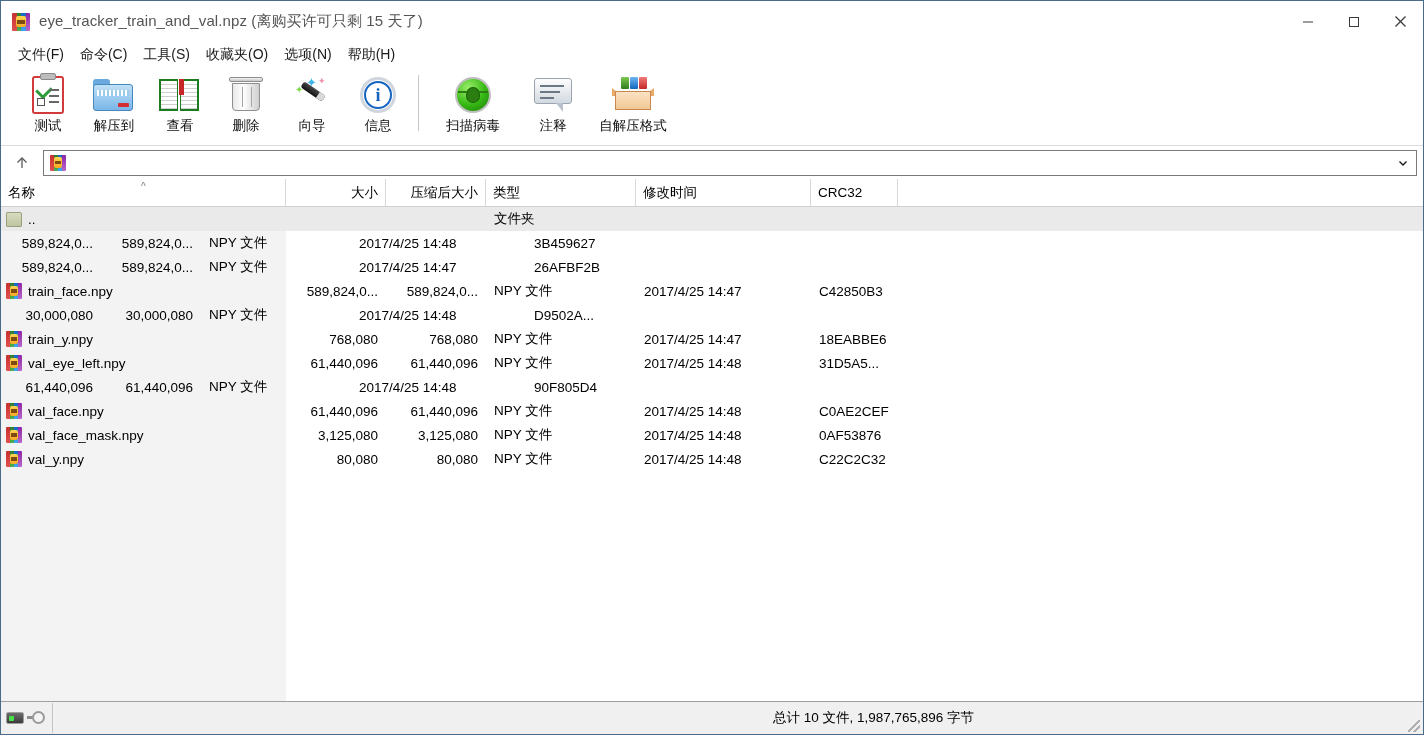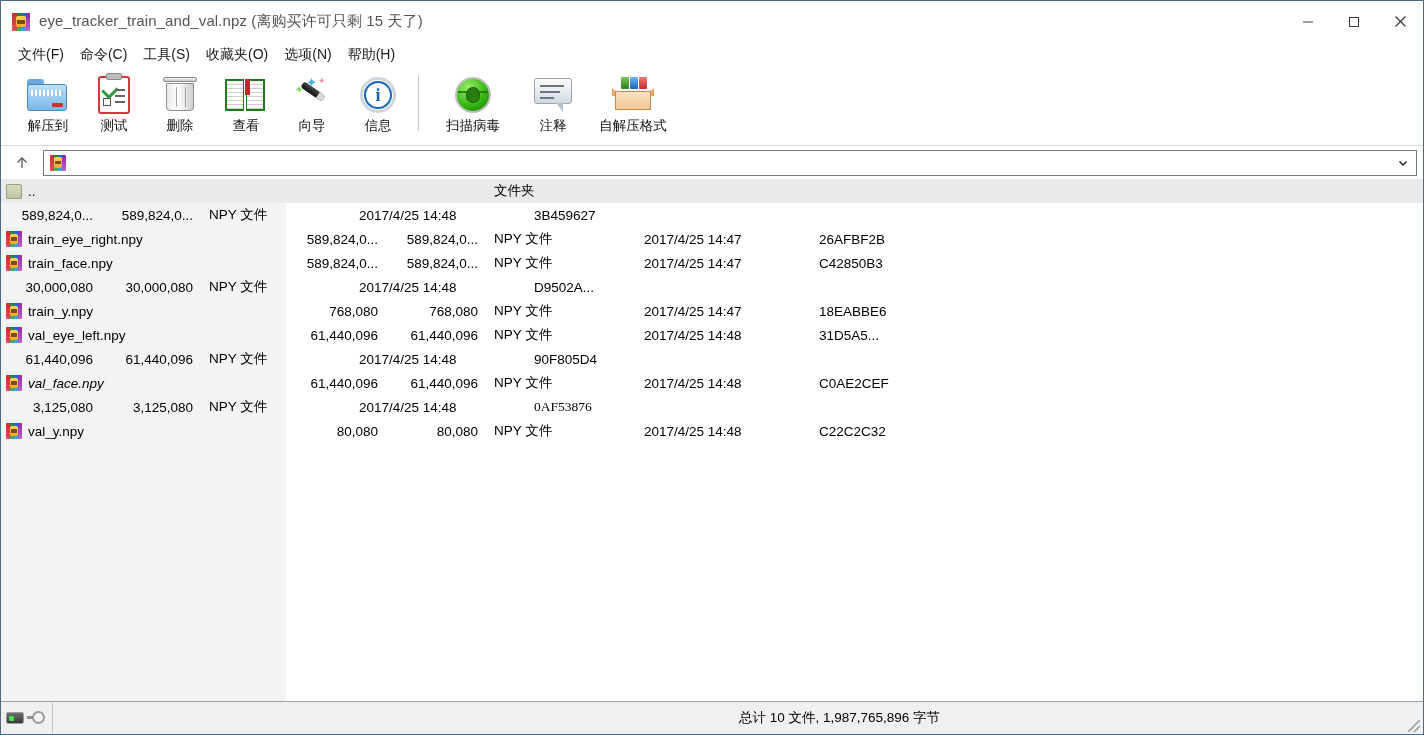--- a/index.html
+++ b/index.html
@@ -486,21 +486,21 @@
     position:absolute; right:0; top:0; width:13px; height:13px;
     border:2px solid #9a9a9a; border-radius:50%; box-sizing:border-box;
     background:#f4f4f4;
   }
   .sb-ico-key .shaft {
     position:absolute; left:0; top:5px; width:9px; height:3px;
     background:#8e8e8e;
   }
   .sb-status-text {
     position: absolute;
-    left: 738px;
+    left: 772px;
     font-size: 13.5px;
     color: #000000;
     white-space: nowrap;
   }
   .sb-grip {
     position: absolute;
     right: 3px; bottom: 2px;
     width: 12px; height: 12px;
     background:
       linear-gradient(135deg, transparent 45%, #b0b0b0 45%, #b0b0b0 55%, transparent 55%),
@@ -549,64 +549,64 @@
     <div class="menuitem">收藏夹(O)</div>
     <div class="menuitem">选项(N)</div>
     <div class="menuitem">帮助(H)</div>
   </div>
 
   <div class="toolbar">
 
 
     <div class="tb-btn">
       <div class="tb-ico">
-        <span class="ic-folder">
-            <span class="tab"></span>
-            <span class="body"></span>
-            <span class="lines"></span>
-            <span class="dash"></span>
-          </span>
-      </div>
-      <div class="tb-label">解压到</div>
-    </div>
-
-    <div class="tb-btn">
-      <div class="tb-ico">
         <span class="ic-clip">
           <span class="pad"></span>
             <span class="top"></span>
             <span class="chk"></span>
           <span class="sq"></span>
             <span class="ln" style="top:13px"></span>
             <span class="ln" style="top:19px"></span>
             <span class="ln" style="top:25px"></span>
         </span>
       </div>
       <div class="tb-label">测试</div>
     </div>
 
     <div class="tb-btn">
       <div class="tb-ico">
-        <span class="ic-trash">
-            <span class="lid"></span>
-            <span class="can"></span>
+        <span class="ic-folder">
+            <span class="tab"></span>
+            <span class="body"></span>
+            <span class="lines"></span>
+            <span class="dash"></span>
           </span>
       </div>
-      <div class="tb-label">删除</div>
+      <div class="tb-label">解压到</div>
     </div>
 
     <div class="tb-btn">
       <div class="tb-ico">
         <span class="ic-book">
             <span class="pg l"></span>
             <span class="pg r"></span>
             <span class="mk"></span>
           </span>
       </div>
       <div class="tb-label">查看</div>
+    </div>
+
+    <div class="tb-btn">
+      <div class="tb-ico">
+        <span class="ic-trash">
+            <span class="lid"></span>
+            <span class="can"></span>
+          </span>
+      </div>
+      <div class="tb-label">删除</div>
     </div>
 
 
     <div class="tb-btn">
       <div class="tb-ico">
         <span class="ic-wand">
           <span class="stick"></span>
           <span class="st s1">✦</span>
             <span class="st s2">✦</span>
             <span class="st s3">✦</span>
@@ -684,20 +684,41 @@
           <s></s>
       </span>
       <span class="addr-arrow">
         <svg width="12" height="12" viewBox="0 0 12 12">
             <polyline points="2.5,4.5 6,8 9.5,4.5" fill="none" stroke="currentColor" stroke-width="1.4"></polyline>
           </svg>
       </span>
     </div>
   </div>
 
+  <div class="colhead">
+    <div class="ch" style="width:285px">
+      <span>名称</span>
+      <span class="sortcaret">^</span>
+    </div>
+    <div class="ch num" style="width:100px">
+      <span>大小</span>
+    </div>
+    <div class="ch num" style="width:100px">
+      <span>压缩后大小</span>
+    </div>
+    <div class="ch" style="width:150px">
+      <span>类型</span>
+    </div>
+    <div class="ch" style="width:175px">
+      <span>修改时间</span>
+    </div>
+    <div class="ch" style="width:87px">
+      <span>CRC32</span>
+    </div>
+  </div>
 
   <div class="listwrap">
     <div class="namecol-bg"></div>
     <div class="rows" id="rows">
         <div class="row parent">
           <div class="cell name" style="width: 285px;">
             <span class="folder-ico"></span>
             <span>..</span>
           </div>
           <div class="cell num" style="width: 100px;"></div>
@@ -707,31 +728,20 @@
           <div class="cell" style="width: 87px;"></div>
         </div>
         <div class="row">
           <div class="cell num" style="width: 100px;">589,824,0...</div>
           <div class="cell num" style="width: 100px;">589,824,0...</div>
           <div class="cell" style="width: 150px;">NPY 文件</div>
           <div class="cell" style="width: 175px;">2017/4/25 14:48</div>
           <div class="cell" style="width: 87px;">3B459627</div>
         </div>
         <div class="row">
-          <div class="cell name" style="width: 285px;">
-            <span class="rar-icon">
-              <i></i>
-              <i></i>
-              <i></i>
-              <i></i>
-              <u></u>
-              <s></s>
-            </span>
-            <span>train_eye_right.npy</span>
-          </div>
           <div class="cell num" style="width: 100px;">589,824,0...</div>
           <div class="cell num" style="width: 100px;">589,824,0...</div>
           <div class="cell" style="width: 150px;">NPY 文件</div>
           <div class="cell" style="width: 175px;">2017/4/25 14:47</div>
           <div class="cell" style="width: 87px;">26AFBF2B</div>
         </div>
         <div class="row">
           <div class="cell name" style="width: 285px;">
             <span class="rar-icon">
               <i></i>
@@ -793,43 +803,54 @@
           <div class="cell" style="width: 87px;">31D5A5...</div>
         </div>
         <div class="row">
           <div class="cell num" style="width: 100px;">61,440,096</div>
           <div class="cell num" style="width: 100px;">61,440,096</div>
           <div class="cell" style="width: 150px;">NPY 文件</div>
           <div class="cell" style="width: 175px;">2017/4/25 14:48</div>
           <div class="cell" style="width: 87px;">90F805D4</div>
         </div>
         <div class="row">
-          <div class="cell name" style="width: 285px; font-style: italic;">
+          <div class="cell name" style="width: 285px;">
             <span class="rar-icon">
               <i></i>
               <i></i>
               <i></i>
               <i></i>
               <u></u>
               <s></s>
             </span>
             <span>val_face.npy</span>
           </div>
           <div class="cell num" style="width: 100px;">61,440,096</div>
           <div class="cell num" style="width: 100px;">61,440,096</div>
           <div class="cell" style="width: 150px;">NPY 文件</div>
           <div class="cell" style="width: 175px;">2017/4/25 14:48</div>
           <div class="cell" style="width: 87px;">C0AE2CEF</div>
         </div>
         <div class="row">
+          <div class="cell name" style="width: 285px;">
+            <span class="rar-icon">
+              <i></i>
+              <i></i>
+              <i></i>
+              <i></i>
+              <u></u>
+              <s></s>
+            </span>
+            <span>val_face_mask.npy</span>
+          </div>
           <div class="cell num" style="width: 100px;">3,125,080</div>
           <div class="cell num" style="width: 100px;">3,125,080</div>
           <div class="cell" style="width: 150px;">NPY 文件</div>
           <div class="cell" style="width: 175px;">2017/4/25 14:48</div>
-          <div class="cell" style="width: 87px; font-family: Liberation Serif, serif;">0AF53876</div>
+          <div class="cell" style="width: 87px;">0AF53876</div>
         </div>
         <div class="row">
           <div class="cell name" style="width: 285px;">
             <span class="rar-icon">
               <i></i>
               <i></i>
               <i></i>
               <i></i>
               <u></u>
               <s></s>

